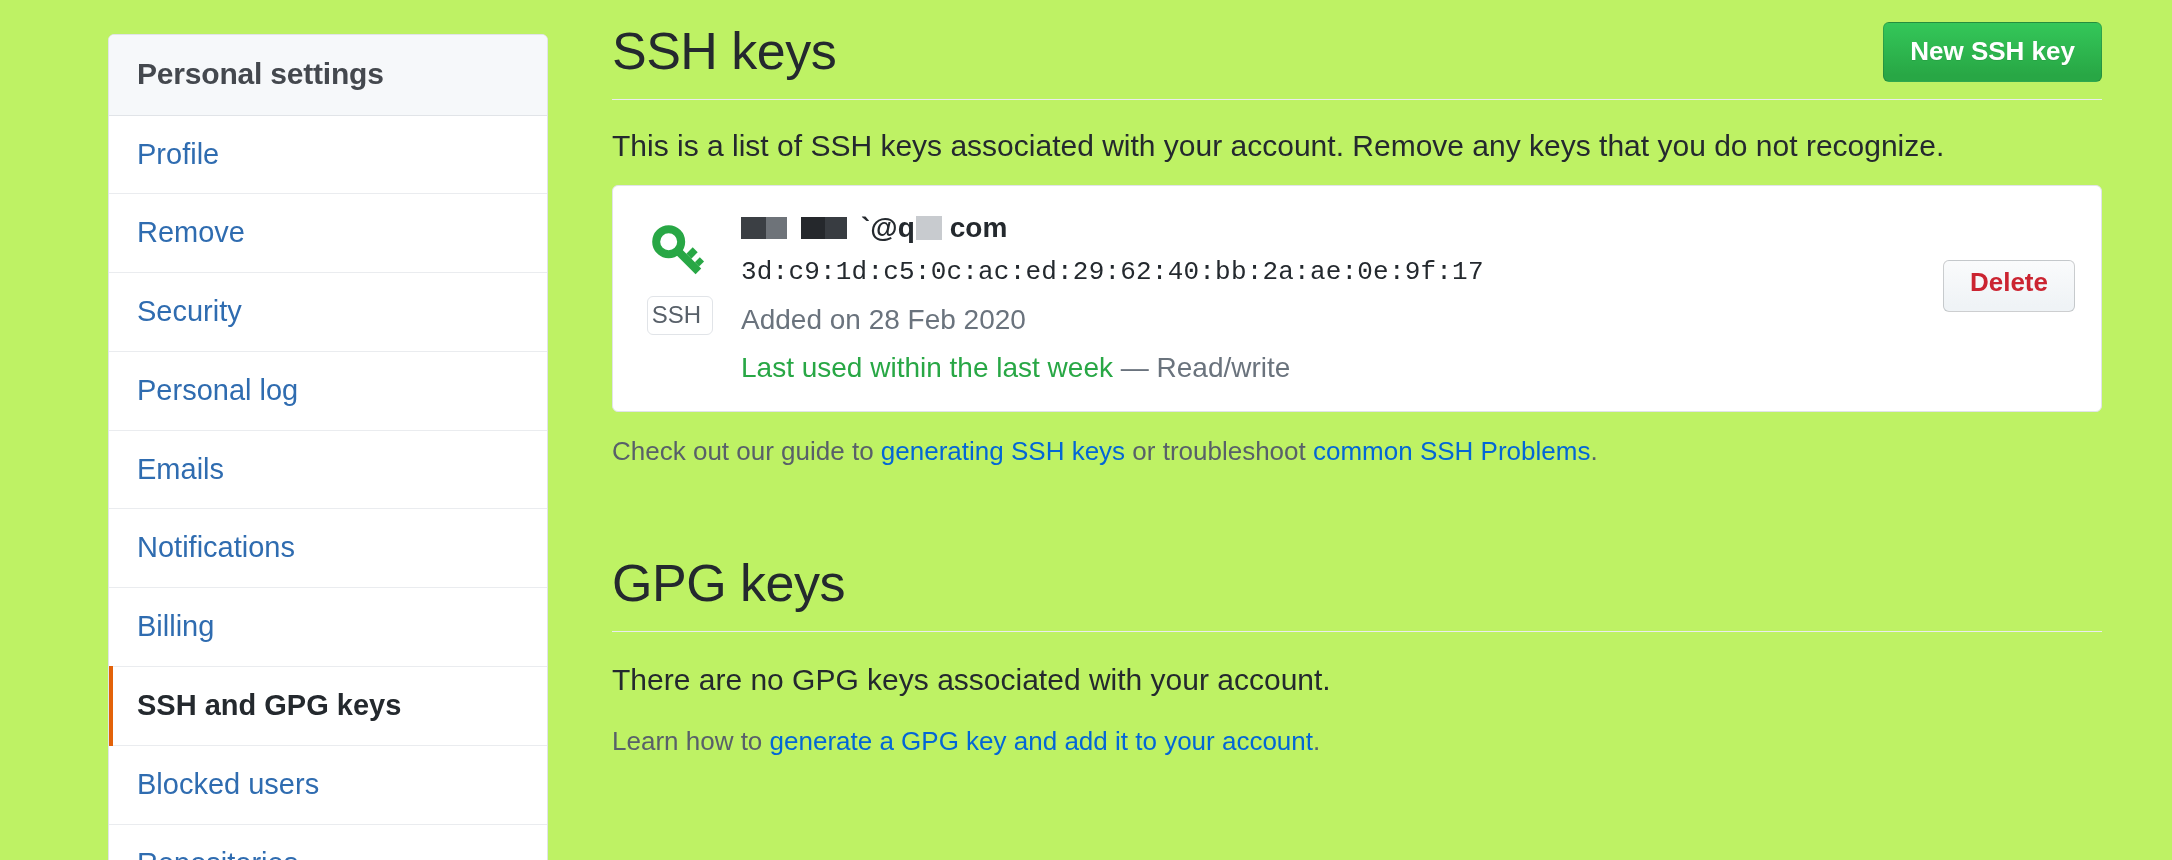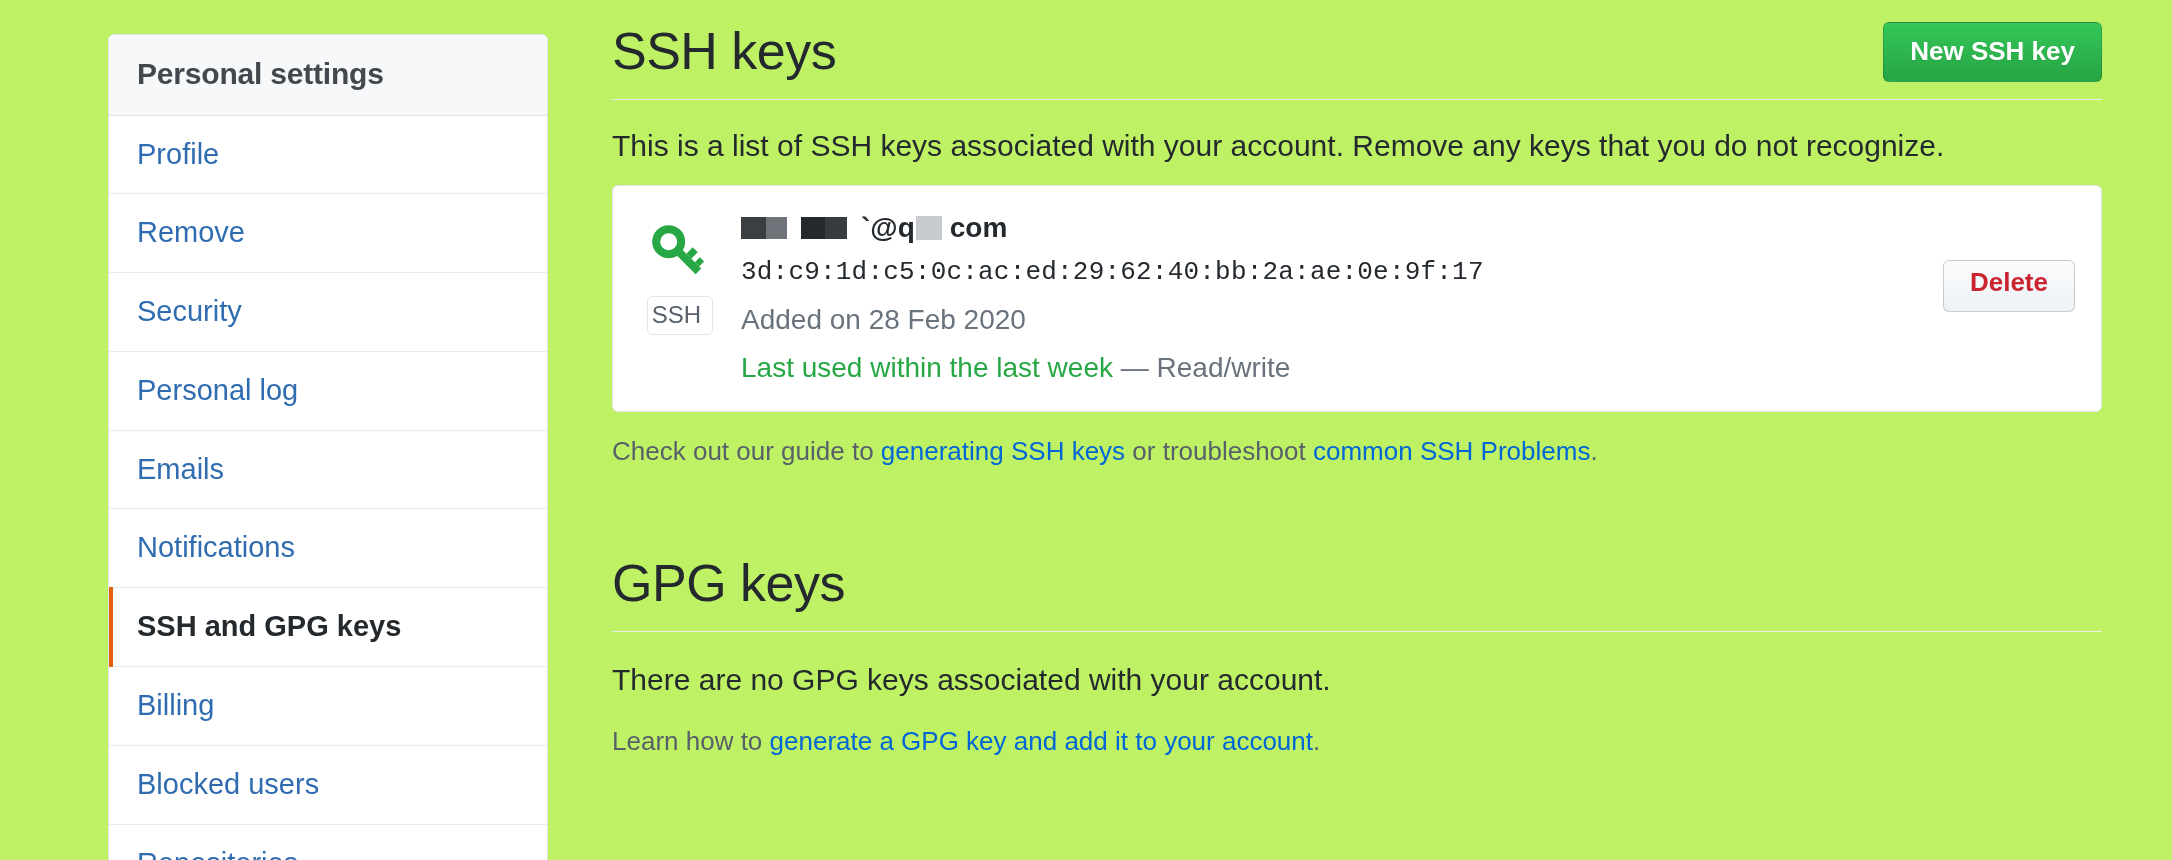--- a/index.html
+++ b/index.html
@@ -276,25 +276,25 @@
     </a>
     <a class="side-item">
       <span>Personal log</span>
     </a>
     <a class="side-item">
       <span>Emails</span>
     </a>
     <a class="side-item">
       <span>Notifications</span>
     </a>
+    <a class="side-item">
+      <span>Billing</span>
+    </a>
     <a class="side-item active">
       <span>SSH and GPG keys</span>
-    </a>
-    <a class="side-item">
-      <span>Billing</span>
     </a>
     <a class="side-item">
       <span>Blocked users</span>
     </a>
     <a class="side-item">
       <span>Repositories</span>
     </a>
   </nav>
 
   <main id="main">

